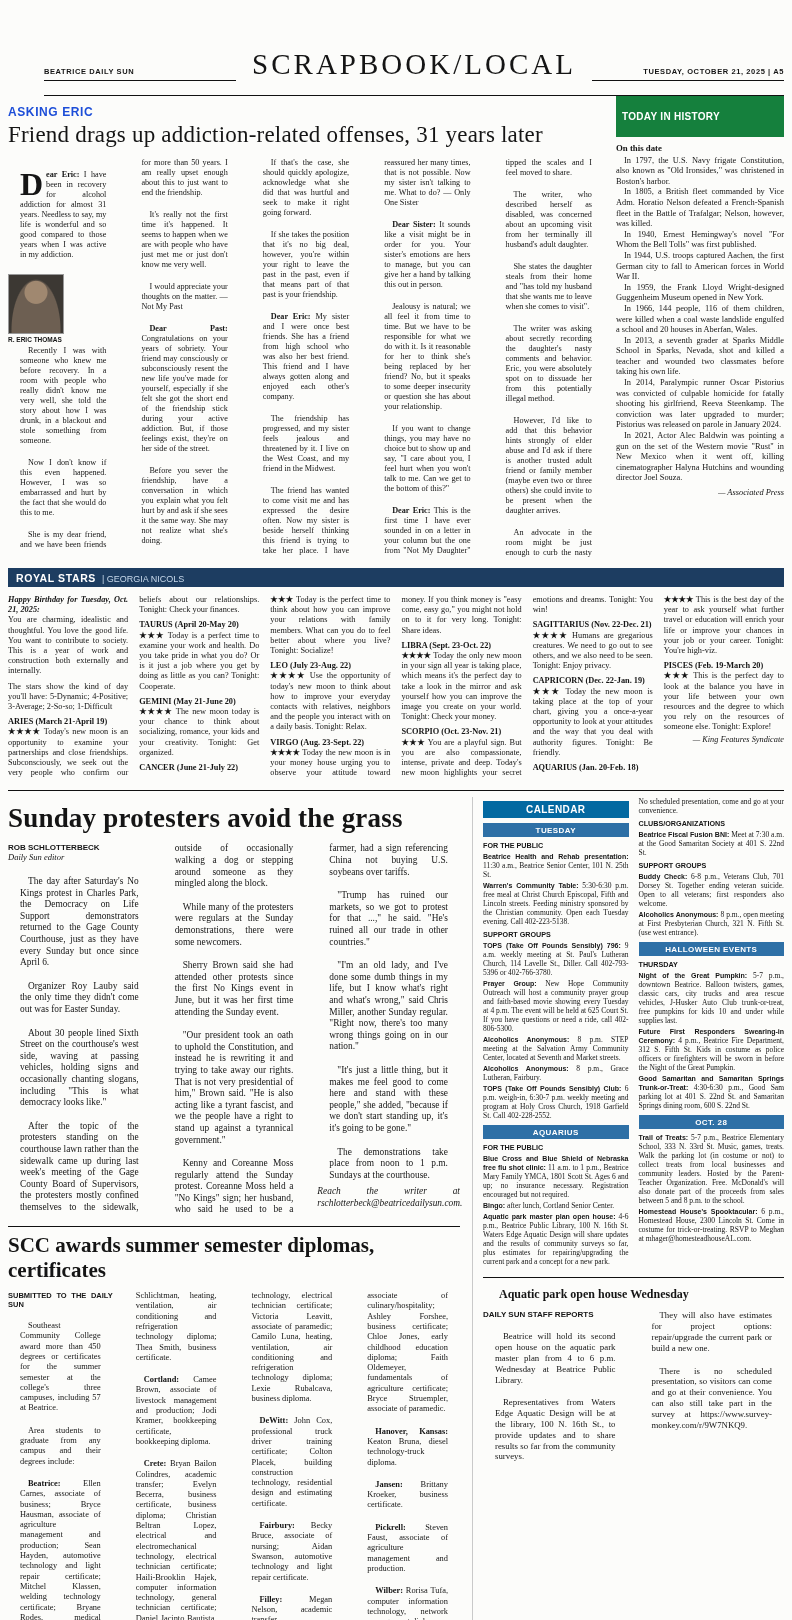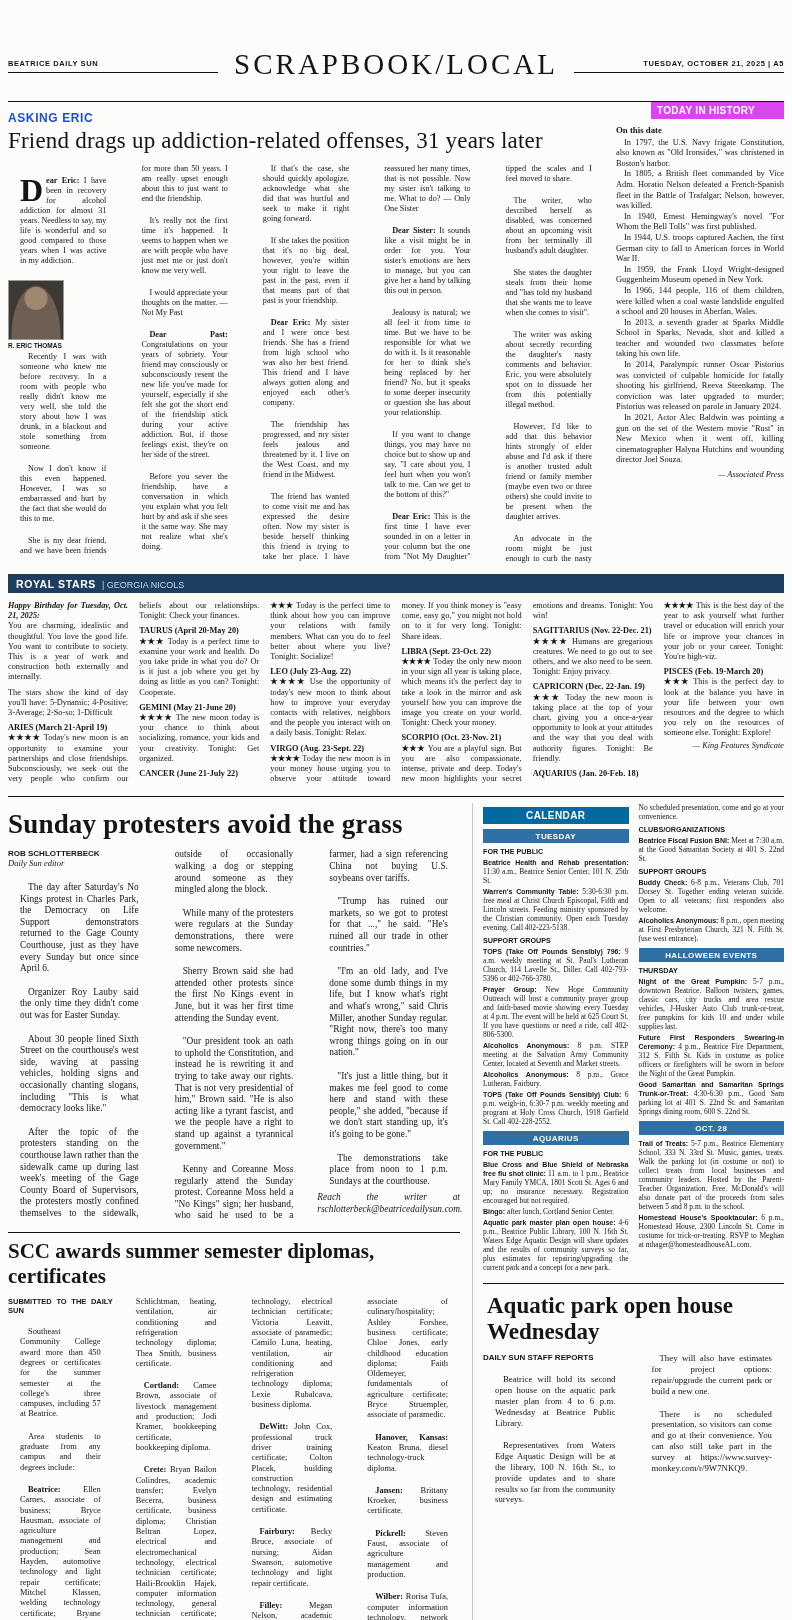--- a/index.html
+++ b/index.html
@@ -1,21 +1,21 @@
 <!DOCTYPE html>
 <html><head>
 <meta charset="utf-8">
 <style>
   * { box-sizing: border-box; }
   html, body { margin:0; padding:0; background:#d8d8d8; }
   .sheet { width:792px; height:1620px; margin:0 auto; background:#fcfcfa; color:#151515;
            font-family:"Liberation Serif", serif; padding:48px 8px 0; overflow:hidden; position:relative; }
 
   
-  .masthead { display:flex; align-items:flex-start; border-bottom:1.5px solid #111; padding-bottom:20px; }
+  .masthead { display:flex; align-items:flex-end; border-bottom:1.5px solid #111; padding-bottom:14px;margin-left:36px; }
   .mh-side { flex:1; font:bold 7.5px "Liberation Sans", sans-serif; letter-spacing:.6px;
              border-bottom:1px solid #111; padding:3px 0 4px; margin-top:8px; }
   .mh-side.right { text-align:right; }
   .mh-center { font-size:29px; letter-spacing:3px; padding:0 16px; white-space:nowrap; font-weight:400; }
 
   
   .row-a { display:flex; gap:12px; }
   .asking { flex:1; min-width:0; }
   .kicker { font:bold 12px "Liberation Sans", sans-serif; color:#1d4ed8; letter-spacing:.6px; margin:9px 0 1px; }
   .ae-head { font-size:23px; font-weight:400; margin:3px 0 10px; letter-spacing:.2px; }
@@ -27,22 +27,22 @@
   .para.tag { font-style:italic; margin-top:5px; text-indent:0; }
   .ae-photo { float:left; width:58px; margin:2px 4px 2px 0; }
   .headshot { width:56px; height:60px; border:1px solid #999;
       background:
         radial-gradient(circle at 50% 30%, #a08870 0 11px, rgba(0,0,0,0) 12px),
         radial-gradient(ellipse at 50% 95%, #6d5f52 0 24px, rgba(0,0,0,0) 25px),
         #3c3833; }
   .ph-cap { font:bold 6.5px "Liberation Sans", sans-serif; margin-top:2px; line-height:7.5px; }
 
   .history { width:168px; flex:none; font-size:8.4px; line-height:10.6px; }
-  .blue-bar { background:#d946ef; color:#fff; font:bold 10px "Liberation Sans", sans-serif;
-              padding:3px 6px; letter-spacing:.3px;margin-left:35px; }
+  .blue-bar { background:#15803d; color:#fff; font:bold 10px "Liberation Sans", sans-serif;
+              padding:15px 6px; letter-spacing:.3px; }
   .tih-sub { font-weight:bold; margin:6px 0 2px; font-size:8.8px; }
   .tih-item { margin:0; text-indent:8px; text-align:justify; }
   .tih-attr { text-align:right; font-style:italic; margin:4px 0 0; }
 
   
   .stars { margin-top:10px; }
   .stars-bar { background:#1d3d61; color:#fff; padding:3.5px 8px; font-family:"Liberation Sans", sans-serif; font-size:10.5px; }
   .stars-bar b { letter-spacing:.6px; }
   .stars-bar span { color:#c7d8ea; font-size:9px; margin-left:6px; font-weight:400; }
   .stars-cols { column-count:6; column-gap:11px; padding:8px 0 10px; font-size:8.3px; line-height:10.2px; text-align:justify; }
@@ -77,21 +77,21 @@
                 padding:3px 0; margin:4px 0 4px; letter-spacing:.4px; }
   .cal-item { margin:0 0 2px; text-align:justify; }
   .cal-item b { font-family:"Liberation Sans", sans-serif; font-weight:700; font-size:7px; }
   .cal-item.day { background:#2e70a6; color:#fff; text-align:center; padding:2.5px 0; margin:5px 0 4px; }
   .cal-item.day b { font-size:8px; letter-spacing:.4px; }
   .cal-item.label { text-align:left; margin:4px 0 2px; }
   .cal-item.label b { font-size:7.2px; }
 
   
   .aqua { border-top:1.5px solid #111; margin-top:9px; padding-top:7px; }
-  .aqua-head { font-size:23px; font-weight:bold; margin:2px 4px 8px; }
+  .aqua-head { font-size:12px; font-weight:bold; margin:2px 16px 8px; }
   .aqua-body { column-count:2; column-gap:12px; font-size:8.8px; line-height:10.8px; text-align:justify; }
 </style>
 </head>
 <body>
 
 <div class="sheet">
 
   <header class="masthead">
     <div class="mh-side">BEATRICE DAILY SUN</div>
     <div class="mh-center">SCRAPBOOK/LOCAL</div>

